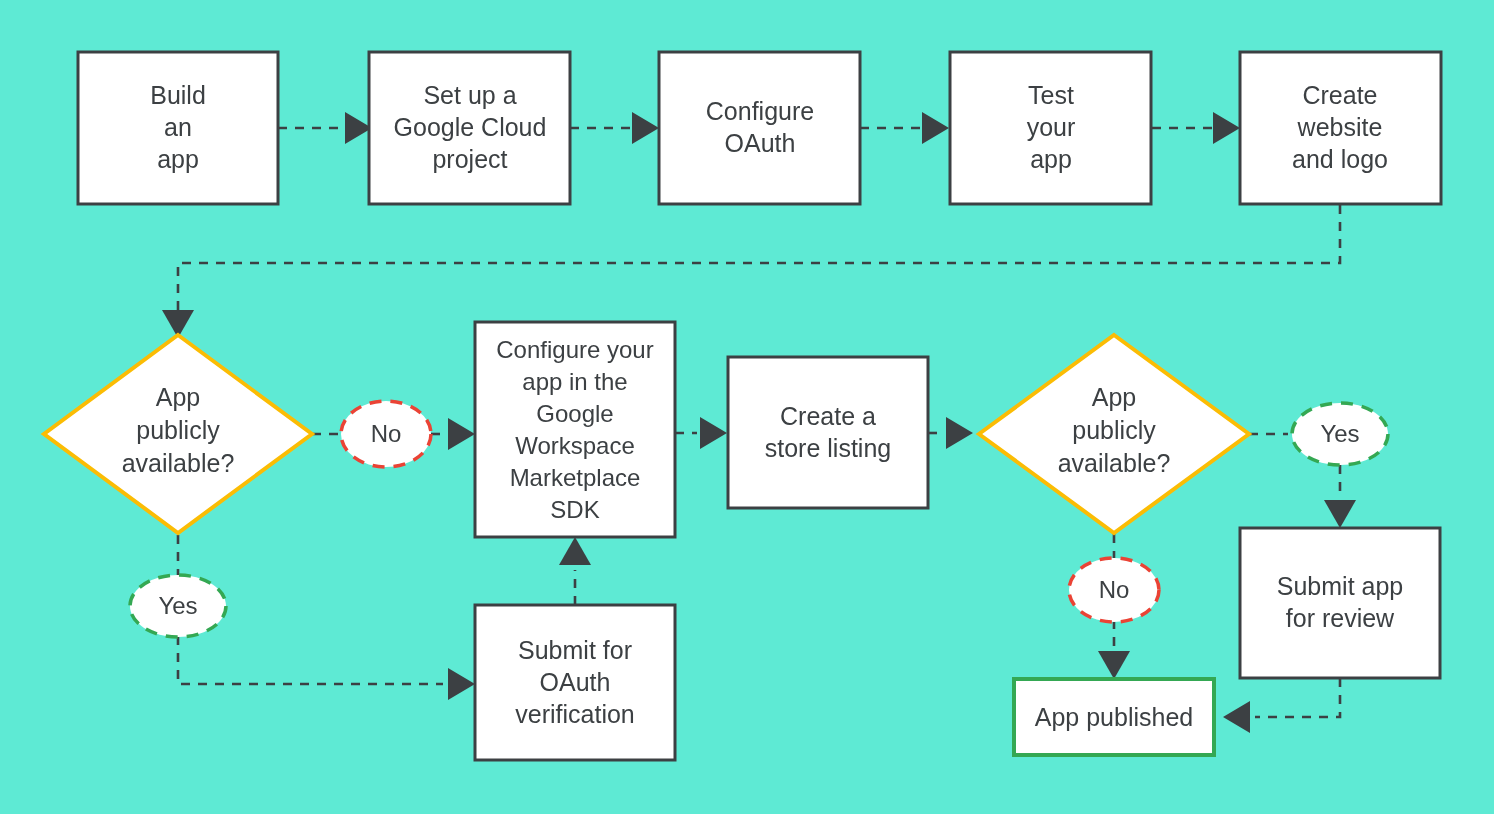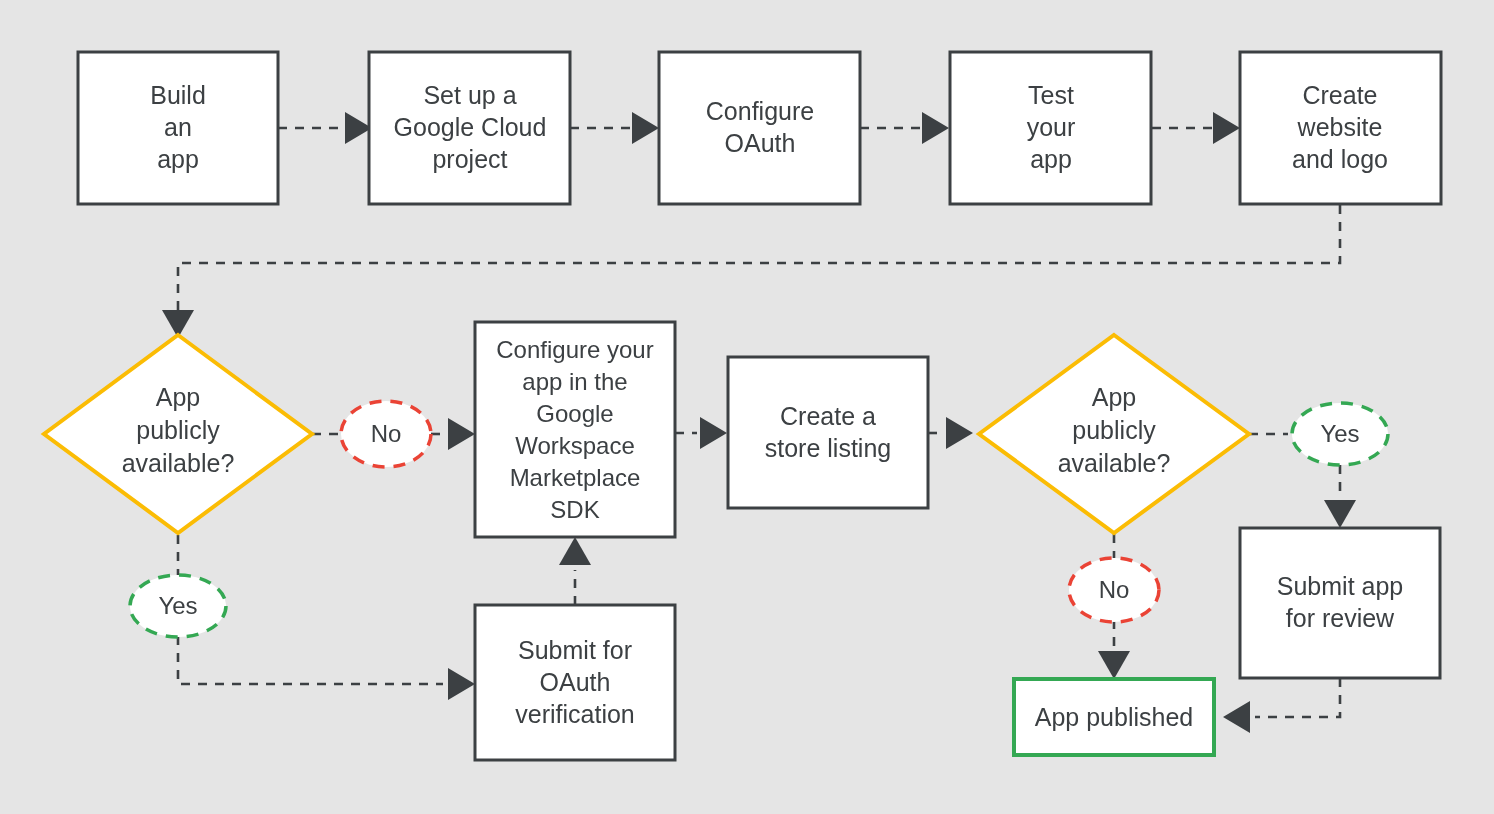--- a/index.html
+++ b/index.html
@@ -10,21 +10,21 @@
   body {
     width: 1494px;
     height: 814px;
     font-family: "Liberation Sans", sans-serif;
     overflow: hidden;
   }
   #flowchart-root {
     position: relative;
     width: 1494px;
     height: 814px;
-    background: #e5e5e5;
+    background: #5eead4;
   }
   svg#diagram {
     display: block;
     width: 1494px;
     height: 814px;
   }
   .node-box {
     fill: #ffffff;
     stroke: #3C4043;
     stroke-width: 3;

